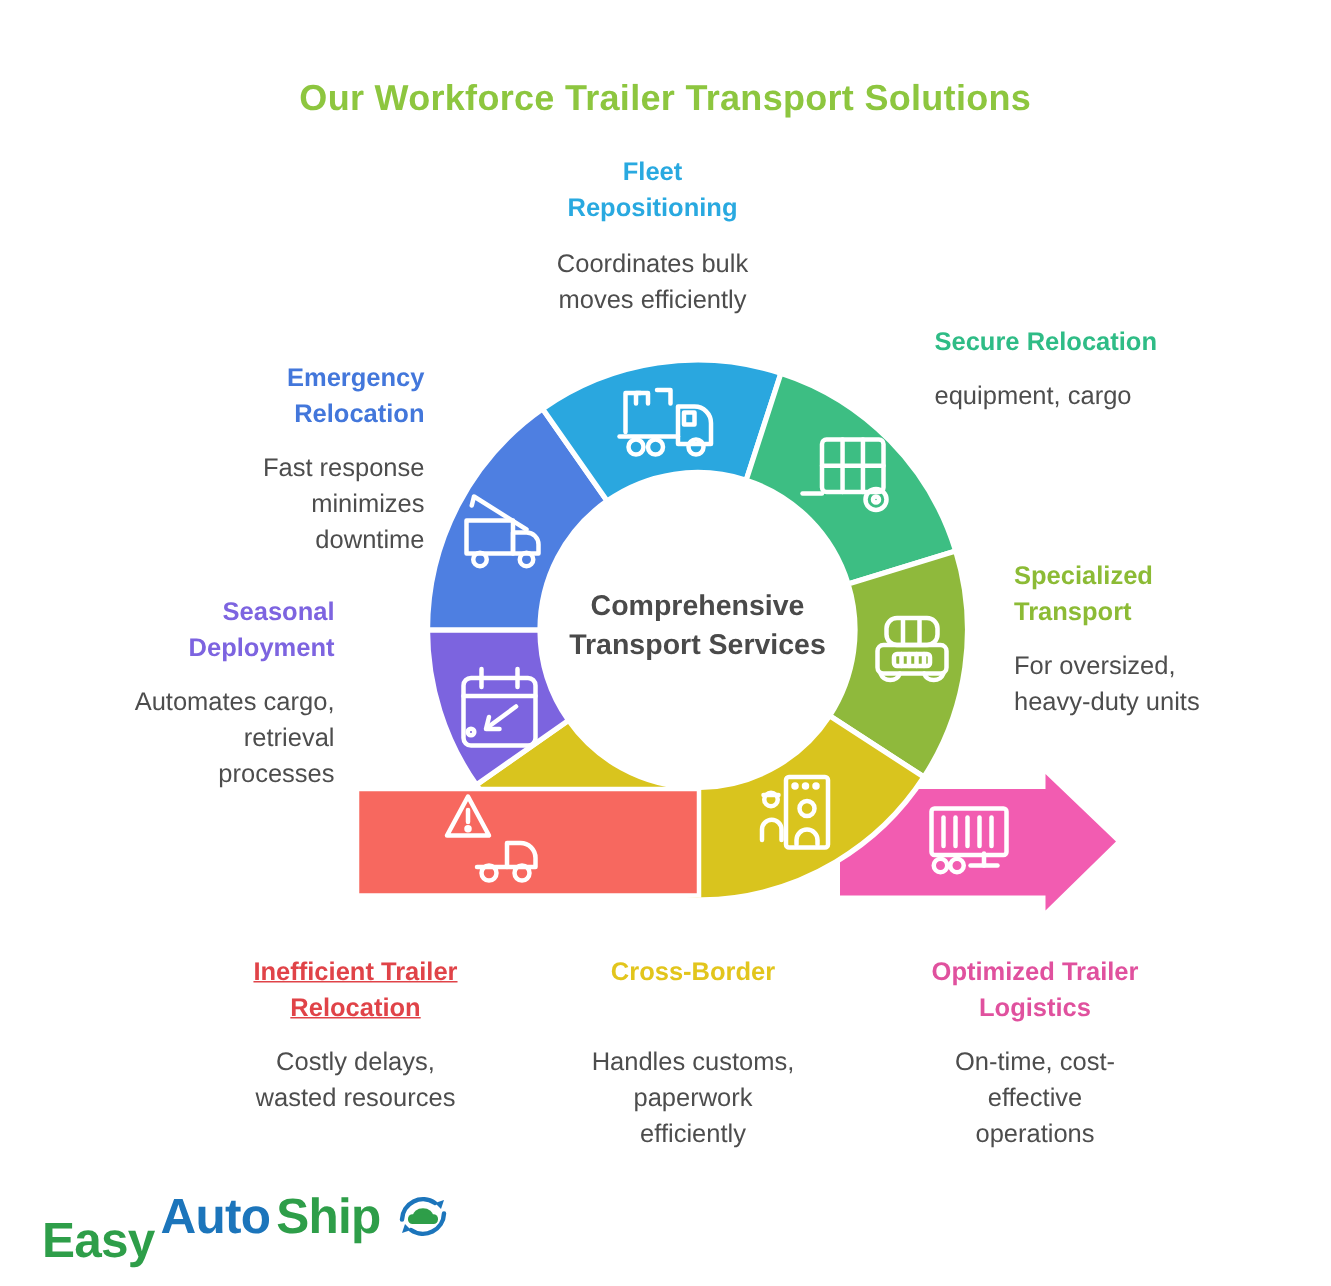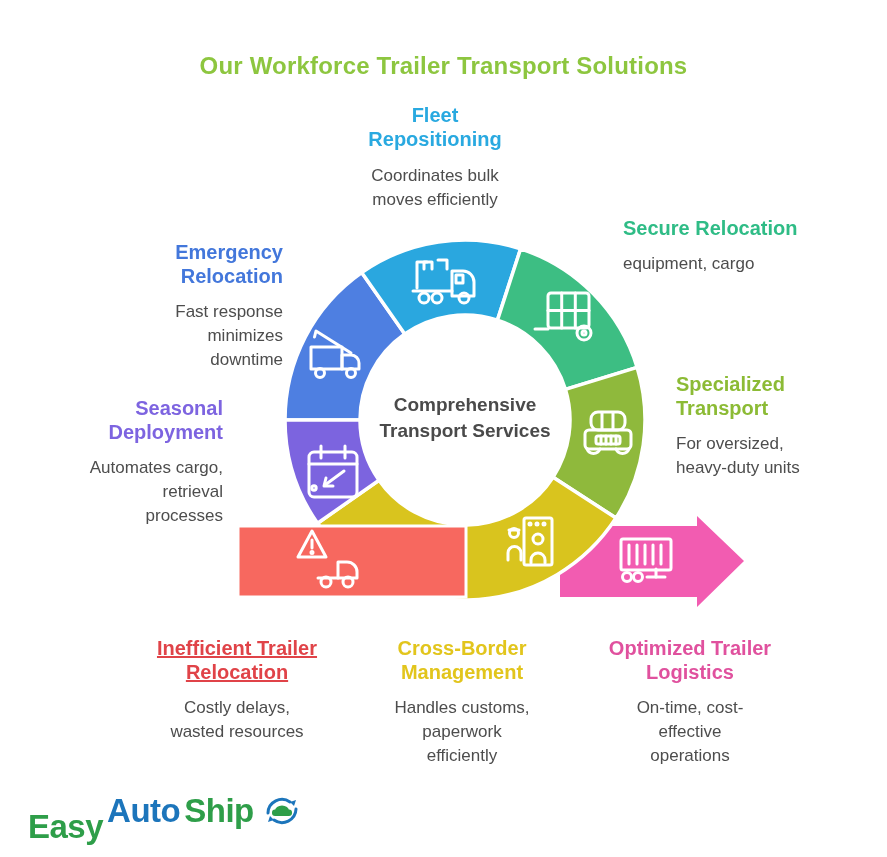--- a/index.html
+++ b/index.html
@@ -2,21 +2,21 @@
 <html><head>
 <meta charset="utf-8">
 <style>
   html,body{margin:0;padding:0;background:#ffffff;}
   #canvas{
     position:relative;width:887px;height:857px;background:#ffffff;overflow:hidden;
     font-family:"Liberation Sans", sans-serif;
   }
   .abs{position:absolute;}
   #title{top:52px;left:0;width:887px;text-align:center;font-size:24px;font-weight:700;letter-spacing:.2px;}
-  .seg-h{font-size:20px;font-weight:700;line-height:24px;}
+  .seg-h{font-size:17px;font-weight:700;line-height:24px;}
   .seg-d{font-size:17px;line-height:24px;color:#4d4d4d;}
   .ta-c{text-align:center;} .ta-l{text-align:left;} .ta-r{text-align:right;}
   #center-label{top:392px;left:355px;width:220px;text-align:center;
     font-size:19px;font-weight:700;line-height:26px;}
   #logo{top:776px;left:28px;display:flex;align-items:center;gap:4px;
     font-size:33px;font-weight:700;letter-spacing:-0.5px;}
   .icon{fill:none;stroke:#ffffff;stroke-width:3;stroke-linecap:round;stroke-linejoin:round;}
   .wedge{stroke:#ffffff;stroke-width:3.5;stroke-linejoin:round;}
 </style>
 </head>
@@ -166,21 +166,20 @@
     <div>Logistics</div>
   </div>
   <div class="abs seg-d ta-c" style="left: 580px; top: 696px; width: 220px; color: rgb(77, 77, 77);">
     <div>On-time, cost-</div>
     <div>effective</div>
     <div>operations</div>
   </div>
 
   <div class="abs seg-h ta-c" style="left: 352px; top: 636px; width: 220px; color: rgb(226, 197, 28);">
     <div>Cross-Border</div>
-    <div>Management</div>
   </div>
   <div class="abs seg-d ta-c" style="left: 352px; top: 696px; width: 220px; color: rgb(77, 77, 77);">
     <div>Handles customs,</div>
     <div>paperwork</div>
     <div>efficiently</div>
   </div>
 
   <div class="abs seg-h ta-c" style="left: 122px; top: 636px; width: 230px; color: rgb(224, 67, 72); text-decoration: underline;">
     <div>Inefficient Trailer</div>
     <div>Relocation</div>

